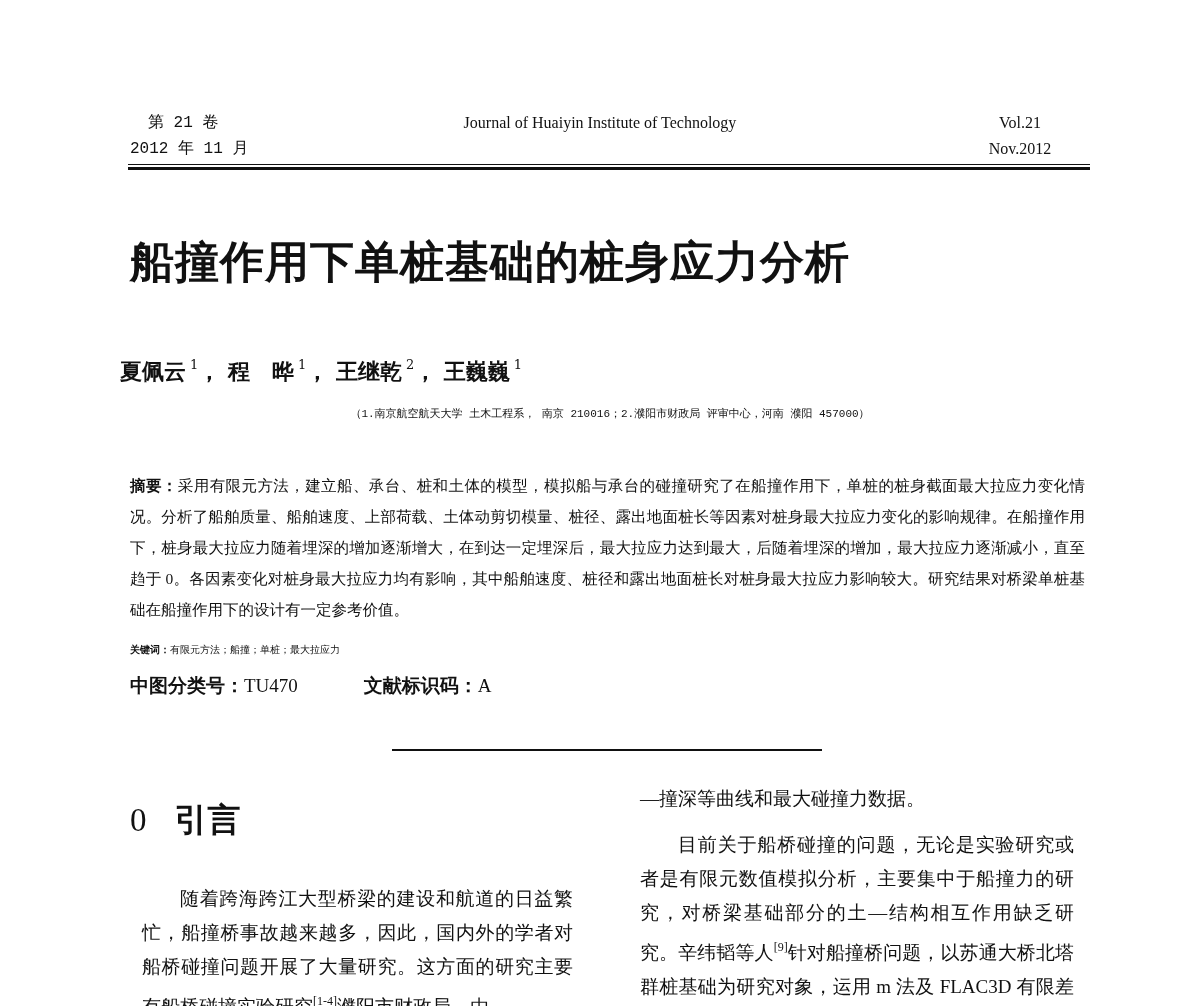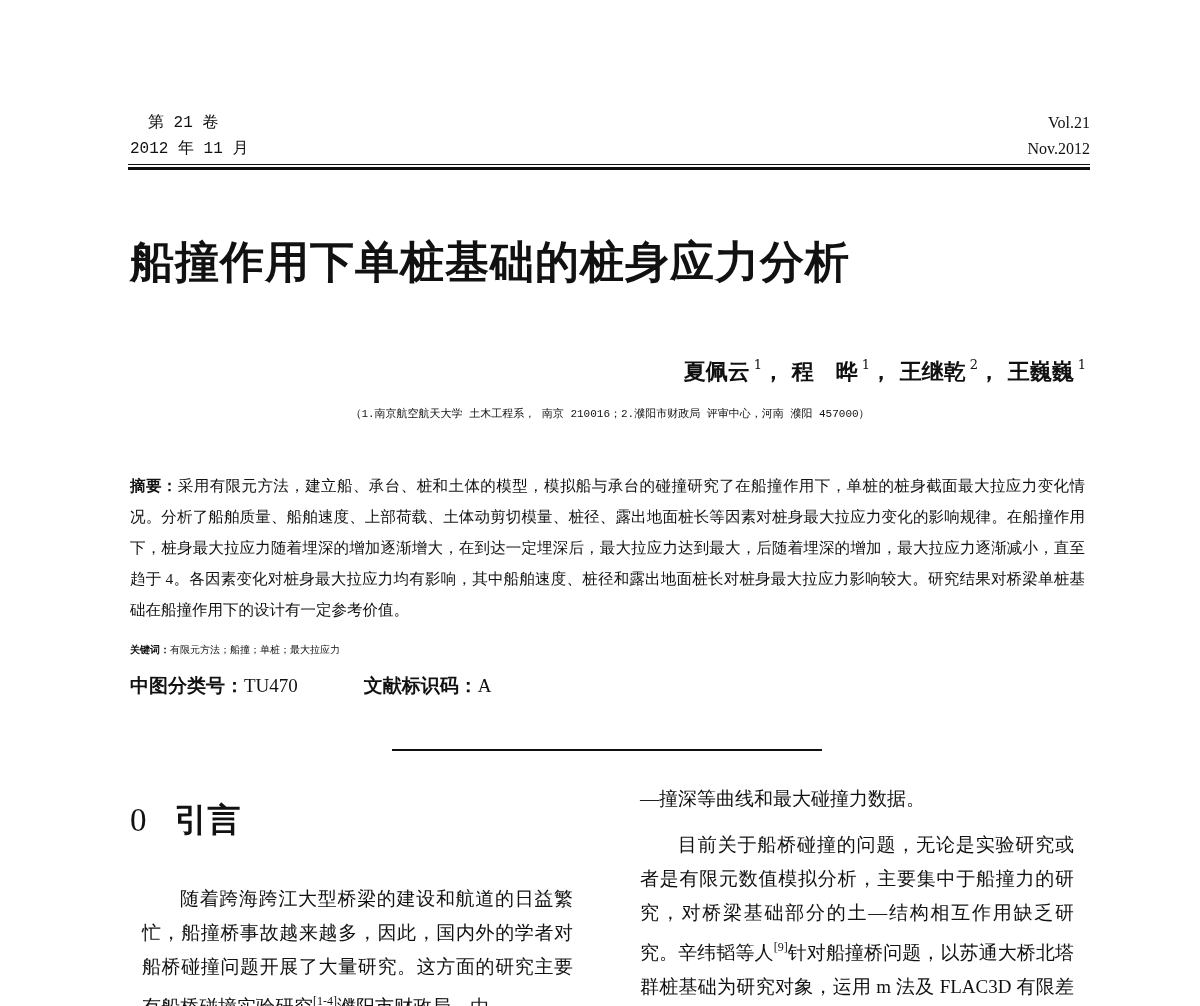--- a/index.html
+++ b/index.html
@@ -5,27 +5,27 @@
   html, body { margin: 0; padding: 0; background: #ffffff; }
   body {
     width: 1200px; height: 1006px; position: relative; overflow: hidden;
     color: #111; font-family: "DejaVu Serif", "Liberation Serif", serif;
   }
   .abs { position: absolute; }
   .hdr-left { left: 130px; top: 110px; width: 150px; font-size: 16px; line-height: 26px; font-family: Liberation Mono, monospace; }
   .hdr-left .vol { padding-left: 18px; }
   .hdr-center { left: 420px; top: 110px; width: 360px; text-align: center; font-size: 16px; line-height: 26px; font-family: "Liberation Serif", "DejaVu Serif", serif; }
   .hdr-center .cn { letter-spacing: 14px; padding-left: 14px; }
-  .hdr-right { left: 950px; top: 110px; width: 140px; text-align: right; font-size: 16px; line-height: 26px; font-family: "Liberation Serif", "DejaVu Serif", serif; }
+  .hdr-right { left: 950px; top: 110px; width: 140px; text-align: center; font-size: 16px; line-height: 26px; font-family: "Liberation Serif", "DejaVu Serif", serif; }
   .rule-thin { left: 128px; top: 164px; width: 962px; height: 1px; background: #111; }
   .rule-thick { left: 128px; top: 167px; width: 962px; height: 3px; background: #111; }
 
   .title { left: 130px; top: 230px; width: 960px; text-align: left; font-size: 44px; font-weight: bold; line-height: 64px; font-family: "DejaVu Sans", "Liberation Sans", sans-serif; letter-spacing: 1px; }
 
-  .authors { left: 126px; top: 348px; width: 960px; text-align: right; font-size: 22px; font-weight: bold; line-height: 34px; font-family: "DejaVu Serif", serif; }
+  .authors { left: 120px; top: 348px; width: 960px; text-align: left; font-size: 22px; font-weight: bold; line-height: 34px; font-family: "DejaVu Serif", serif; }
   .authors sup { font-size: 13px; font-weight: normal; vertical-align: 10px; margin-left: 4px; }
   .affil { left: 130px; top: 402px; width: 960px; text-align: center; font-size: 11px; line-height: 24px; font-family: Liberation Mono, monospace; }
 
   .abstract { left: 130px; top: 470px; width: 955px; font-size: 15.5px; line-height: 31px; font-family: "Liberation Serif", "DejaVu Serif", serif; text-align: justify; }
   .abstract .lbl { font-weight: bold; }
   .kw { left: 130px; top: 636px; width: 955px; font-size: 10px; line-height: 28px; font-family: "Liberation Serif", "DejaVu Serif", serif; }
   .kw .lbl { font-weight: bold; }
   .cls { left: 130px; top: 672px; width: 955px; font-size: 19px; line-height: 28px; font-family: "Liberation Serif", "DejaVu Serif", serif; }
   .cls .lbl { font-weight: bold; }
   .cls .gap { display: inline-block; width: 66px; }
@@ -43,40 +43,41 @@
   .col sup { font-size: 12px; vertical-align: 8px; }
 </style>
 </head>
 <body>
 
 <div class="abs hdr-left">
   <div class="vol">第 21 卷</div>
   <div>2012 年 11 月</div>
 </div>
 <div class="abs hdr-center">
+  <div>Journal of Huaiyin Institute of Technology</div>
 </div>
 <div class="abs hdr-right">
   <div>Vol.21</div>
   <div>Nov.2012</div>
 </div>
 <div class="abs rule-thin"></div>
 <div class="abs rule-thick"></div>
 
 <div class="abs title">船撞作用下单桩基础的桩身应力分析</div>
 
 <div class="abs authors">
   <span>夏佩云</span><sup>1</sup><span>，</span>
   <span>程　晔</span><sup>1</sup><span>，</span>
   <span>王继乾</span><sup>2</sup><span>，</span>
   <span>王巍巍</span><sup>1</sup>
 </div>
 <div class="abs affil">（1.南京航空航天大学 土木工程系， 南京 210016；2.濮阳市财政局 评审中心，河南 濮阳 457000）</div>
 
 <div class="abs abstract">
-  <span class="lbl">摘要：</span><span>采用有限元方法，建立船、承台、桩和土体的模型，模拟船与承台的碰撞研究了在船撞作用下，单桩的桩身截面最大拉应力变化情况。分析了船舶质量、船舶速度、上部荷载、土体动剪切模量、桩径、露出地面桩长等因素对桩身最大拉应力变化的影响规律。在船撞作用下，桩身最大拉应力随着埋深的增加逐渐增大，在到达一定埋深后，最大拉应力达到最大，后随着埋深的增加，最大拉应力逐渐减小，直至趋于 4。各因素变化对桩身最大拉应力均有影响，其中船舶速度、桩径和露出地面桩长对桩身最大拉应力影响较大。研究结果对桥梁单桩基础在船撞作用下的设计有一定参考价值。</span>
+  <span class="lbl">摘要：</span><span>采用有限元方法，建立船、承台、桩和土体的模型，模拟船与承台的碰撞研究了在船撞作用下，单桩的桩身截面最大拉应力变化情况。分析了船舶质量、船舶速度、上部荷载、土体动剪切模量、桩径、露出地面桩长等因素对桩身最大拉应力变化的影响规律。在船撞作用下，桩身最大拉应力随着埋深的增加逐渐增大，在到达一定埋深后，最大拉应力达到最大，后随着埋深的增加，最大拉应力逐渐减小，直至趋于 0。各因素变化对桩身最大拉应力均有影响，其中船舶速度、桩径和露出地面桩长对桩身最大拉应力影响较大。研究结果对桥梁单桩基础在船撞作用下的设计有一定参考价值。</span>
 </div>
 <div class="abs kw">
   <span class="lbl">关键词：</span><span>有限元方法；船撞；单桩；最大拉应力</span>
 </div>
 <div class="abs cls">
   <span class="lbl">中图分类号：</span><span>TU470</span><span class="gap"></span><span class="lbl">文献标识码：</span><span>A</span>
 </div>
 
 <div class="abs sep"></div>
 

